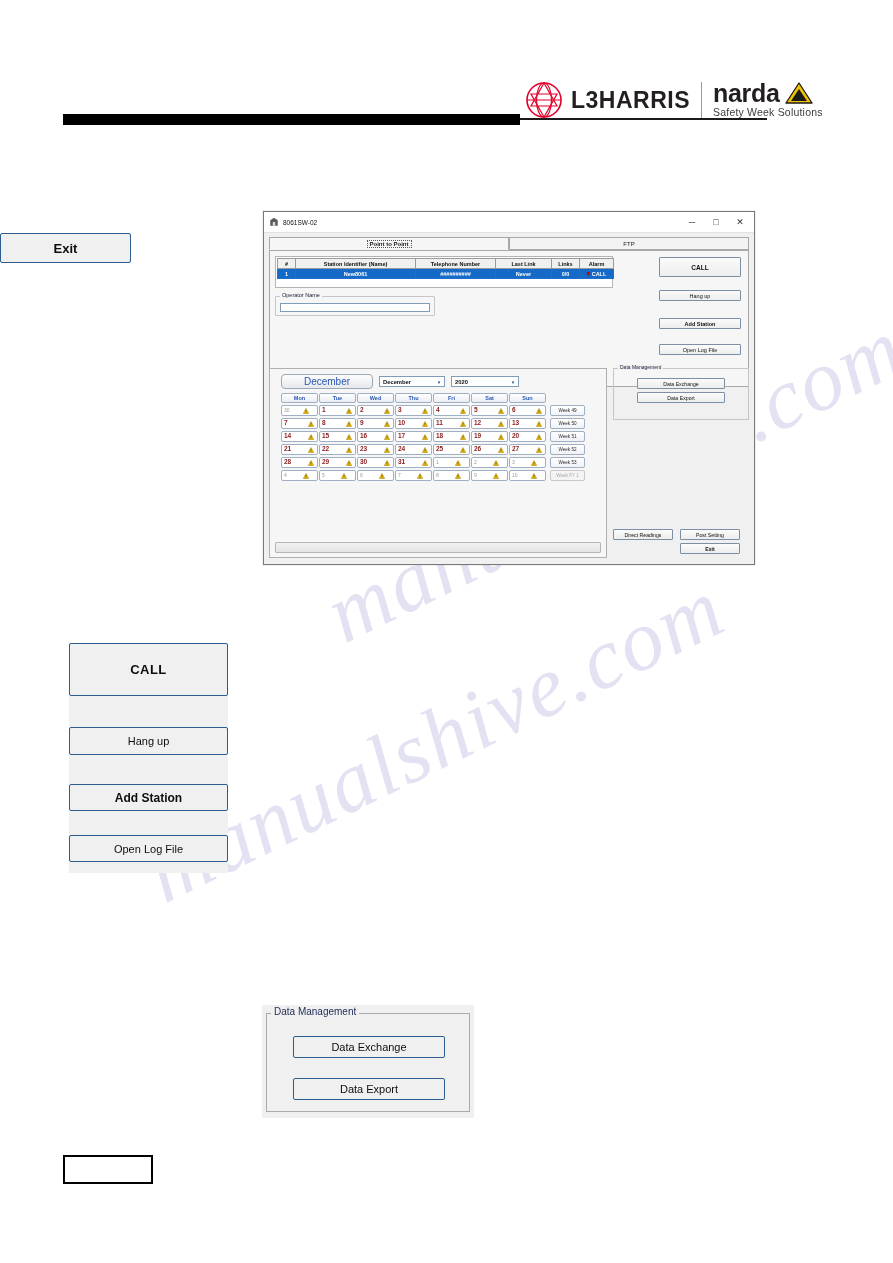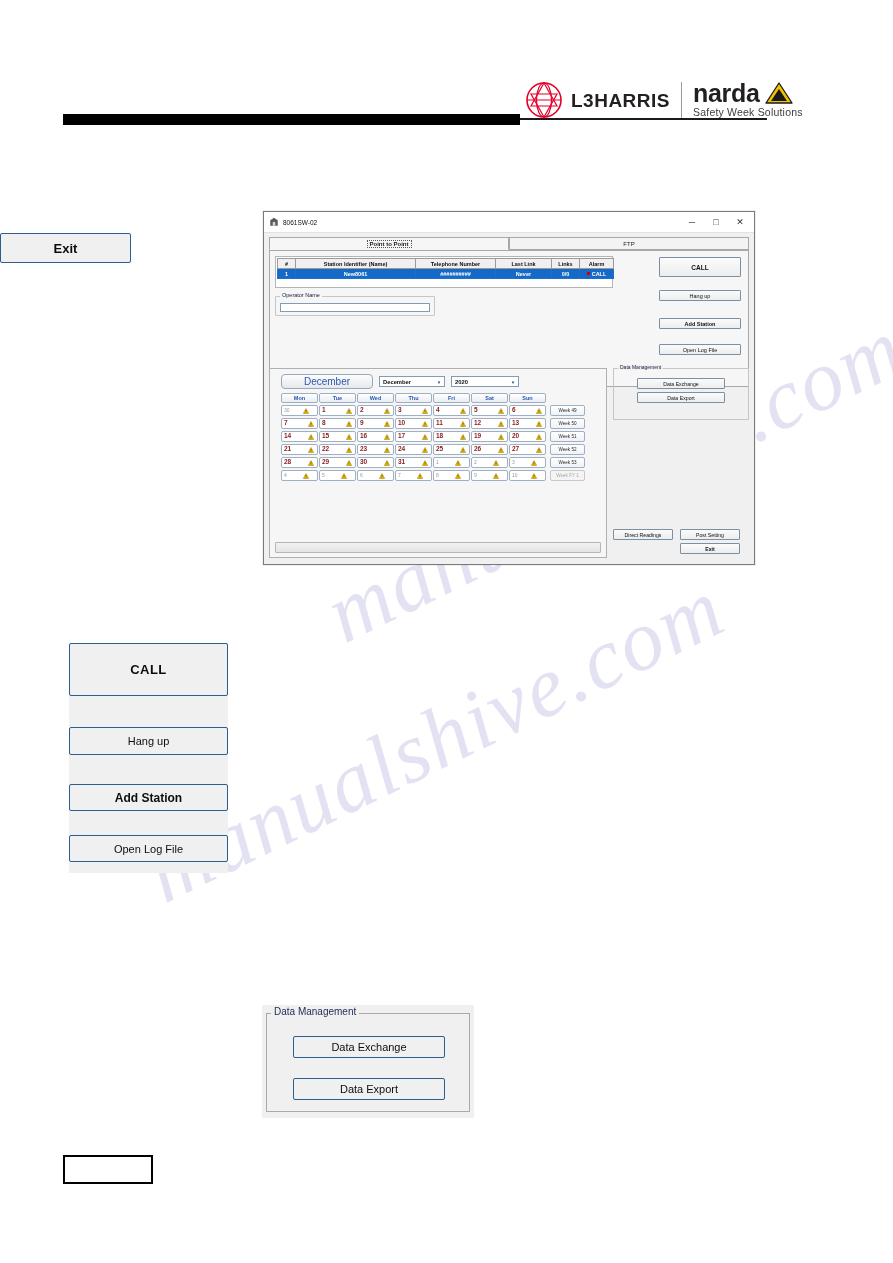--- a/index.html
+++ b/index.html
@@ -58,21 +58,21 @@
     height: 44px;
   }
   .l3-mark {
     width: 40px; height: 40px;
     margin-right: 7px;
     flex: 0 0 auto;
   }
   .l3-word {
     font-family: "Liberation Sans", sans-serif;
     font-weight: bold;
-    font-size: 19px;
+    font-size: 23px;
     letter-spacing: 0.5px;
     color: #231f20;
     line-height: 1;
   }
   .logo-divider {
     width: 1px;
     height: 36px;
     background: #9a9a9a;
     margin: 0 11px;
   }

